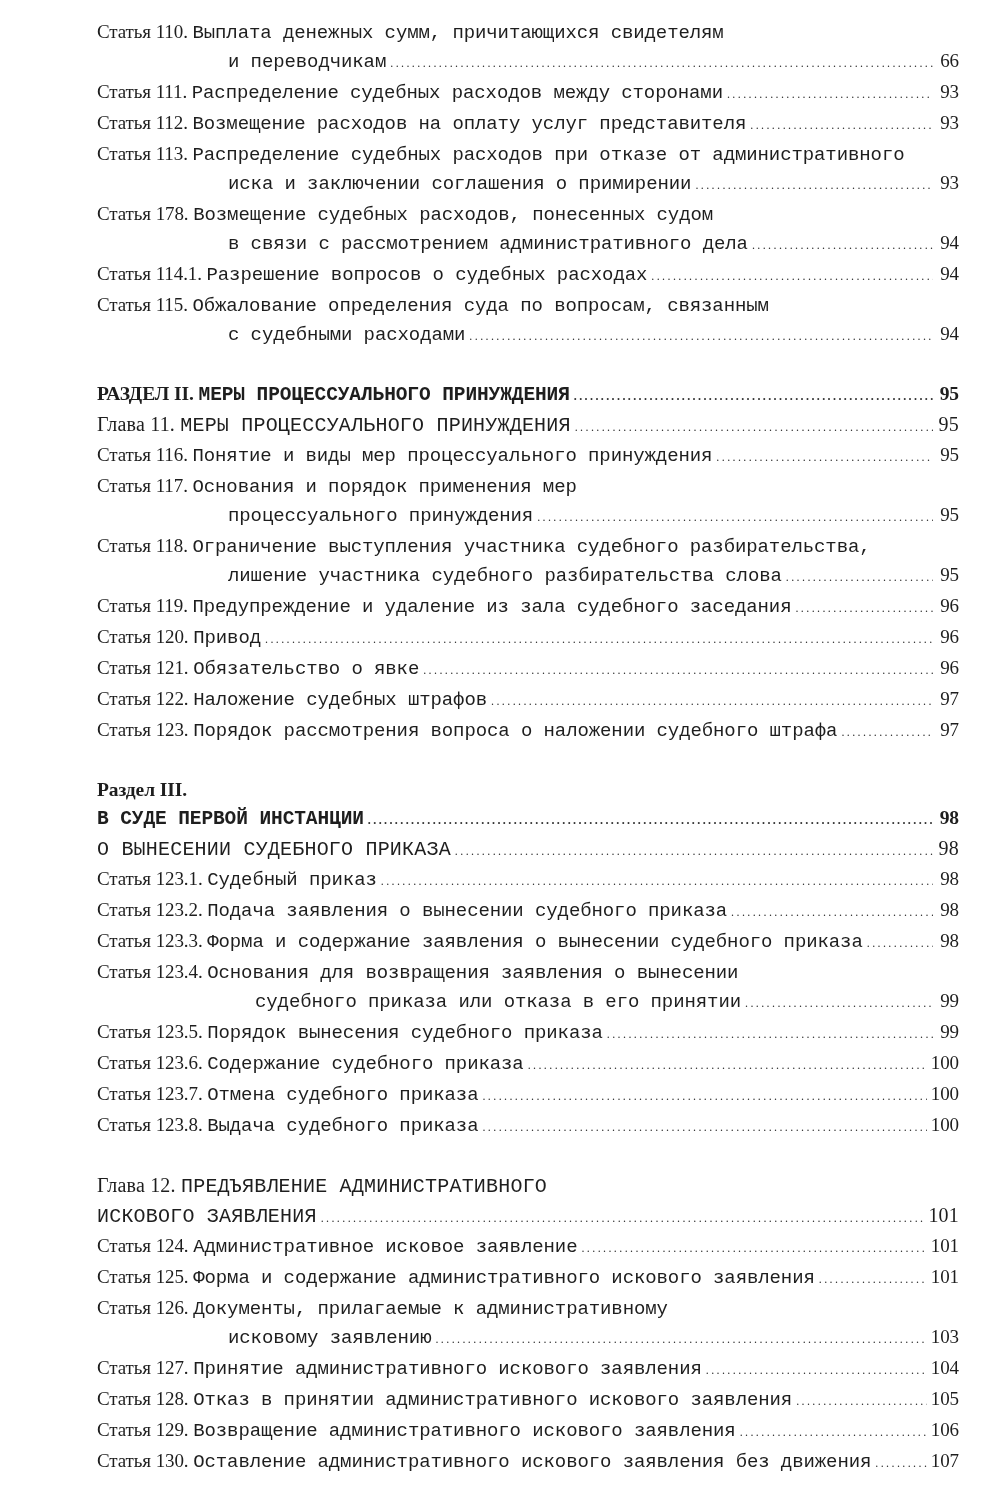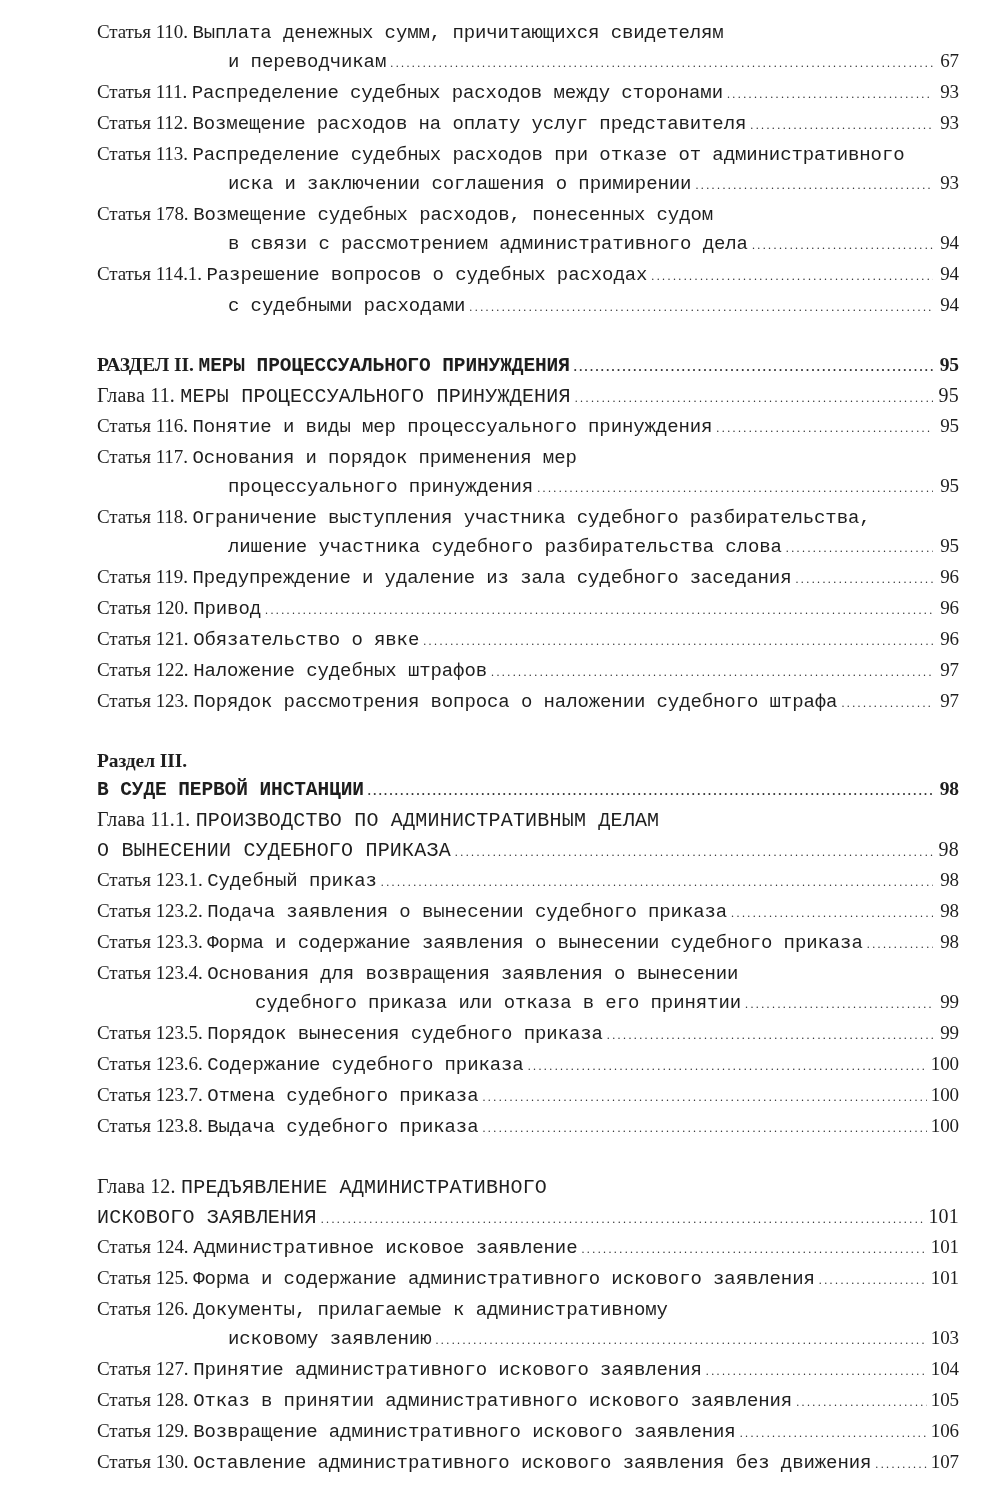--- a/index.html
+++ b/index.html
@@ -25,21 +25,21 @@
 </style>
 </head>
 <body>
 
 <div id="toc">
     <div class="entry article first">
       <div class="line"><span class="num">Статья 110.</span>&nbsp;<span class="title">Выплата денежных сумм, причитающихся свидетелям</span></div>
       <div class="line cont">
         <span class="title">и переводчикам</span>
         <span class="dots"></span>
-        <span class="page">67</span>
+        <span class="page">66</span>
       </div>
     </div>
     <div class="entry article">
       <div class="line"><span class="num">Статья 111.</span>&nbsp;<span class="title">Распределение судебных расходов между сторонами</span><span class="dots"></span><span class="page">93</span></div>
     </div>
     <div class="entry article">
       <div class="line"><span class="num">Статья 112.</span>&nbsp;<span class="title">Возмещение расходов на оплату услуг представителя</span><span class="dots"></span><span class="page">93</span></div>
     </div>
     <div class="entry article">
       <div class="line"><span class="num">Статья 113.</span>&nbsp;<span class="title">Распределение судебных расходов при отказе от административного</span></div>
@@ -54,20 +54,21 @@
       <div class="line cont">
         <span class="title">в связи с рассмотрением административного дела</span>
         <span class="dots"></span>
         <span class="page">94</span>
       </div>
     </div>
     <div class="entry article art-long">
       <div class="line"><span class="num">Статья 114.1.</span>&nbsp;<span class="title">Разрешение вопросов о судебных расходах</span><span class="dots"></span><span class="page">94</span></div>
     </div>
     <div class="entry article">
+      <div class="line"><span class="num">Статья 115.</span>&nbsp;<span class="title">Обжалование определения суда по вопросам, связанным</span></div>
       <div class="line cont">
         <span class="title">с судебными расходами</span>
         <span class="dots"></span>
         <span class="page">94</span>
       </div>
     </div>
     <div class="entry section">
       <div class="line"><span class="num">РАЗДЕЛ II.</span>&nbsp;<span class="title">МЕРЫ ПРОЦЕССУАЛЬНОГО ПРИНУЖДЕНИЯ</span><span class="dots"></span><span class="page">95</span></div>
     </div>
     <div class="entry chapter">
@@ -109,21 +110,20 @@
     </div>
     <div class="entry section">
       <div class="line"><span class="num">Раздел III.</span>&nbsp;</div>
       <div class="line cont">
         <span class="title">В СУДЕ ПЕРВОЙ ИНСТАНЦИИ</span>
         <span class="dots"></span>
         <span class="page">98</span>
       </div>
     </div>
     <div class="entry chapter">
-      <div class="line"><span class="num">Глава 11.1.</span>&nbsp;<span class="title">ПРОИЗВОДСТВО ПО АДМИНИСТРАТИВНЫМ ДЕЛАМ</span></div>
       <div class="line cont">
         <span class="title">О ВЫНЕСЕНИИ СУДЕБНОГО ПРИКАЗА</span>
         <span class="dots"></span>
         <span class="page">98</span>
       </div>
     </div>
     <div class="entry article art-long">
       <div class="line"><span class="num">Статья 123.1.</span>&nbsp;<span class="title">Судебный приказ</span><span class="dots"></span><span class="page">98</span></div>
     </div>
     <div class="entry article art-long">

